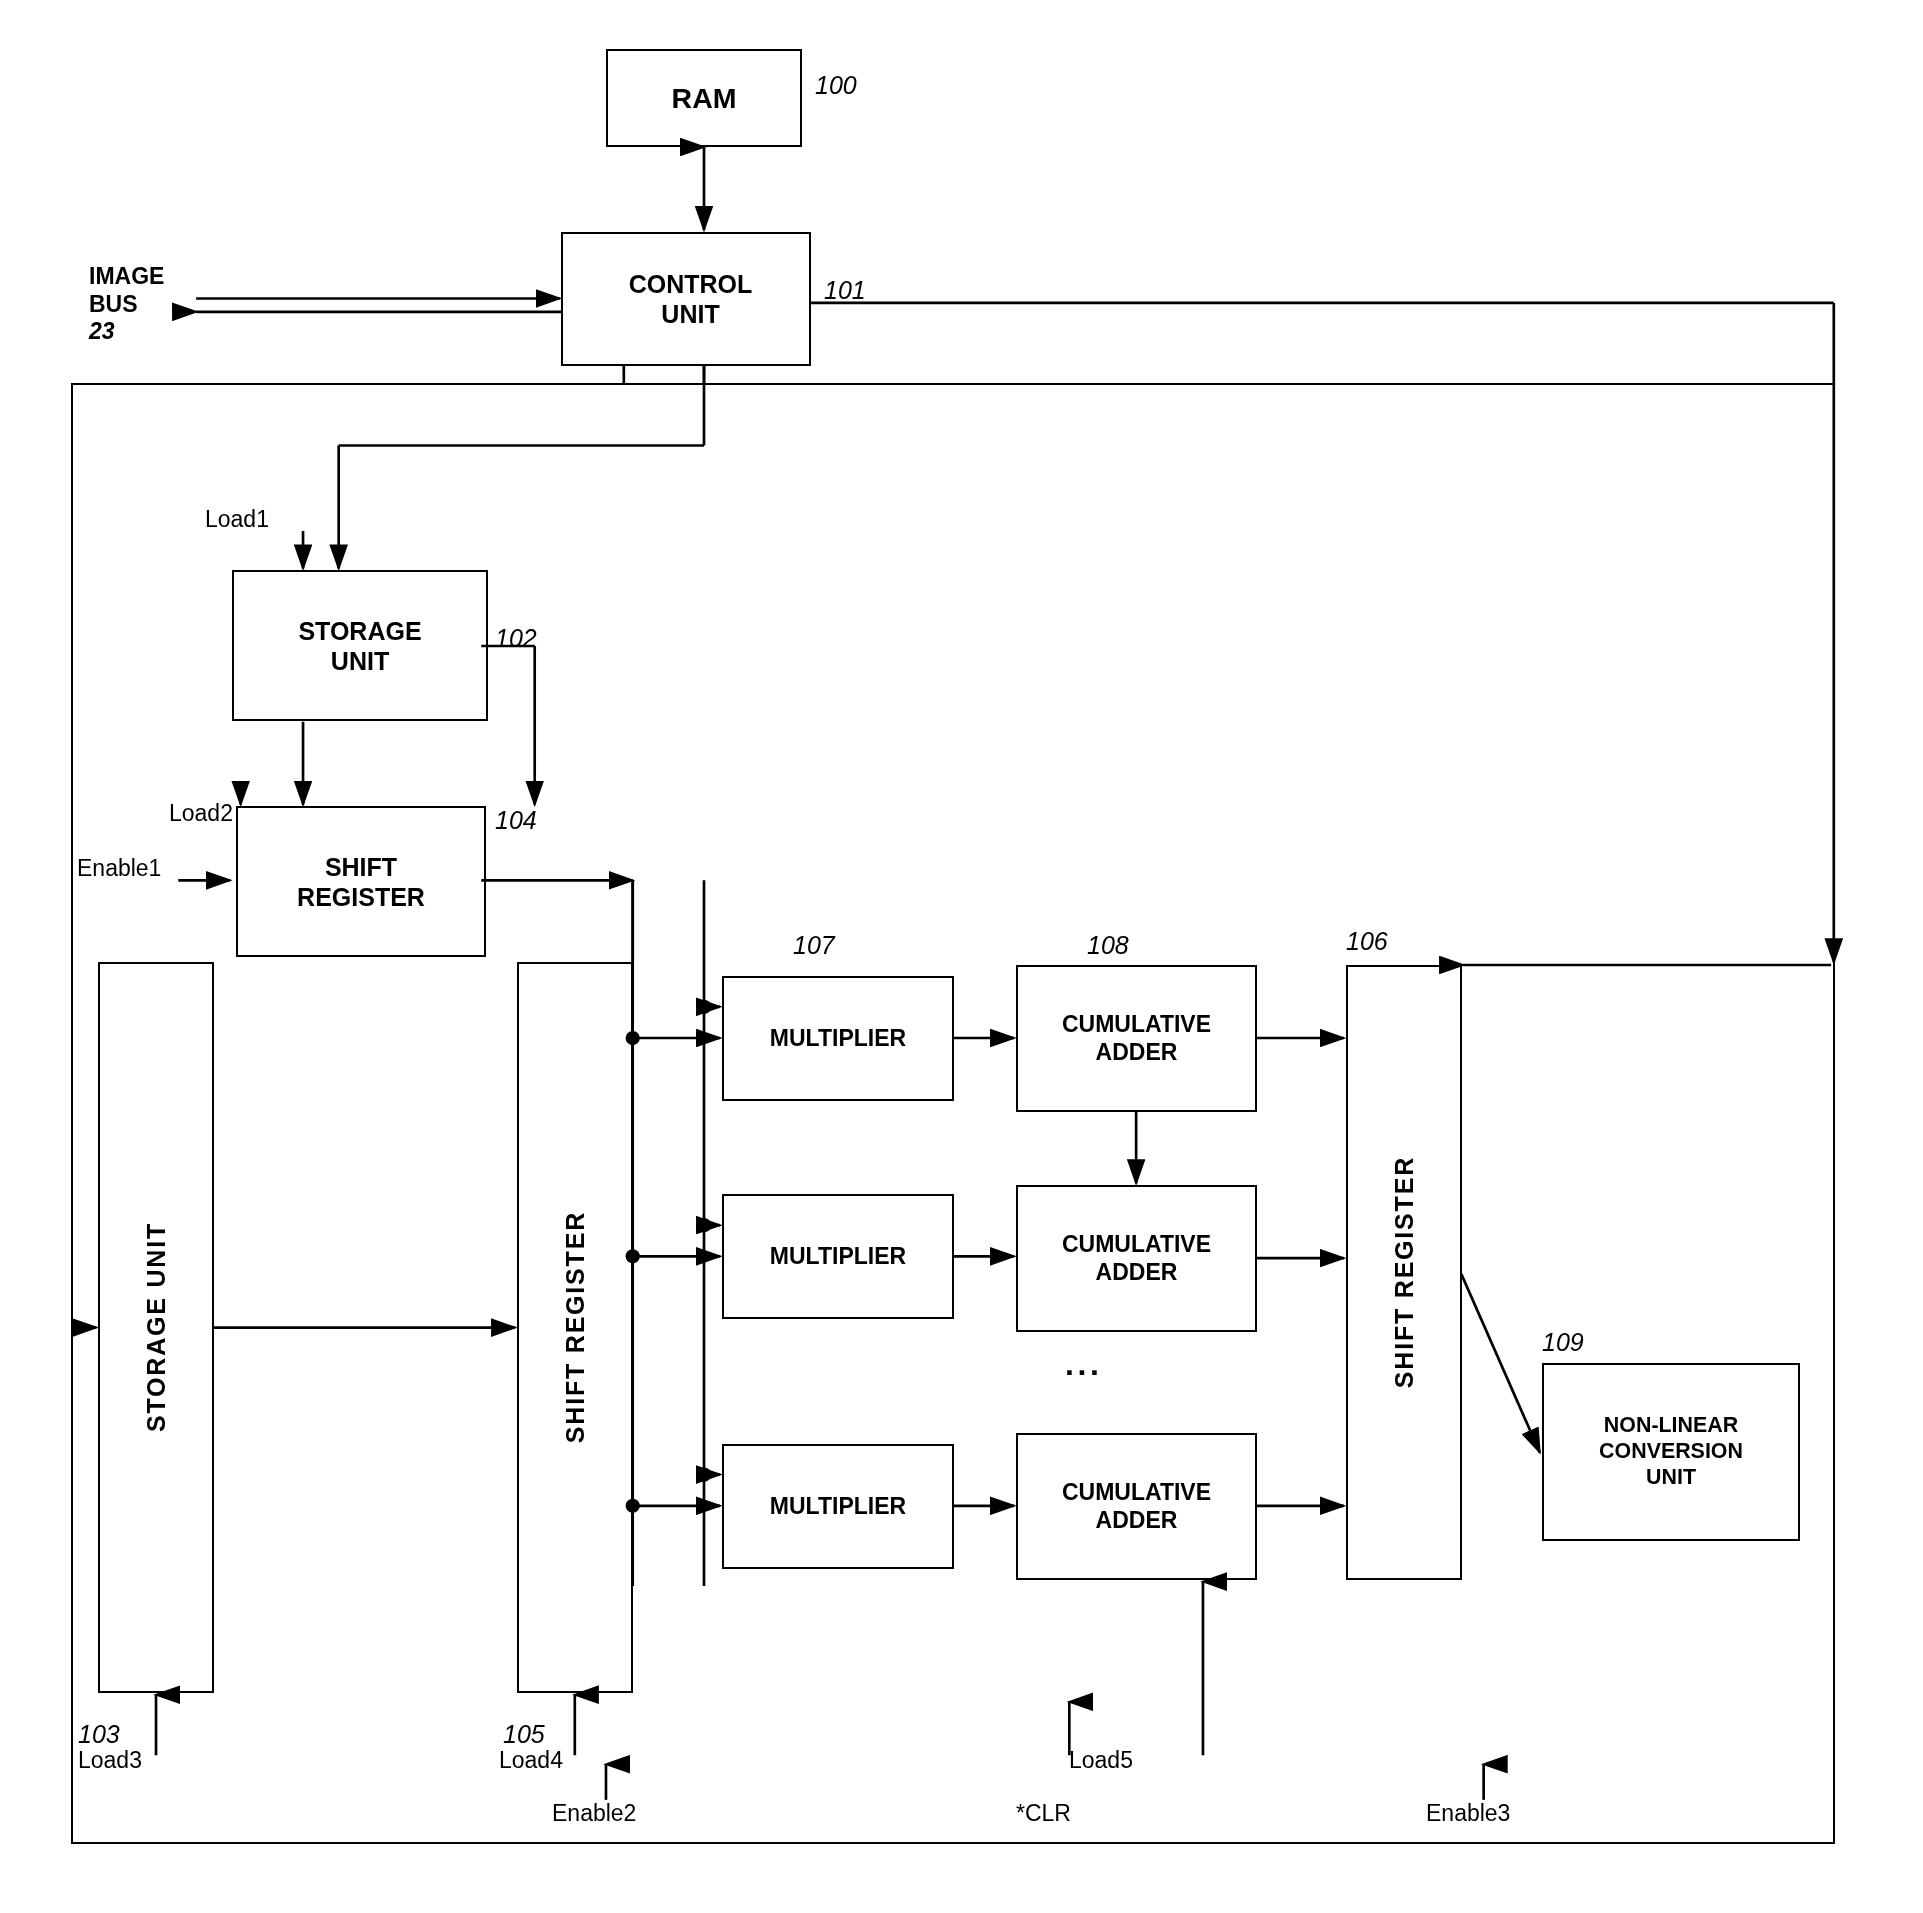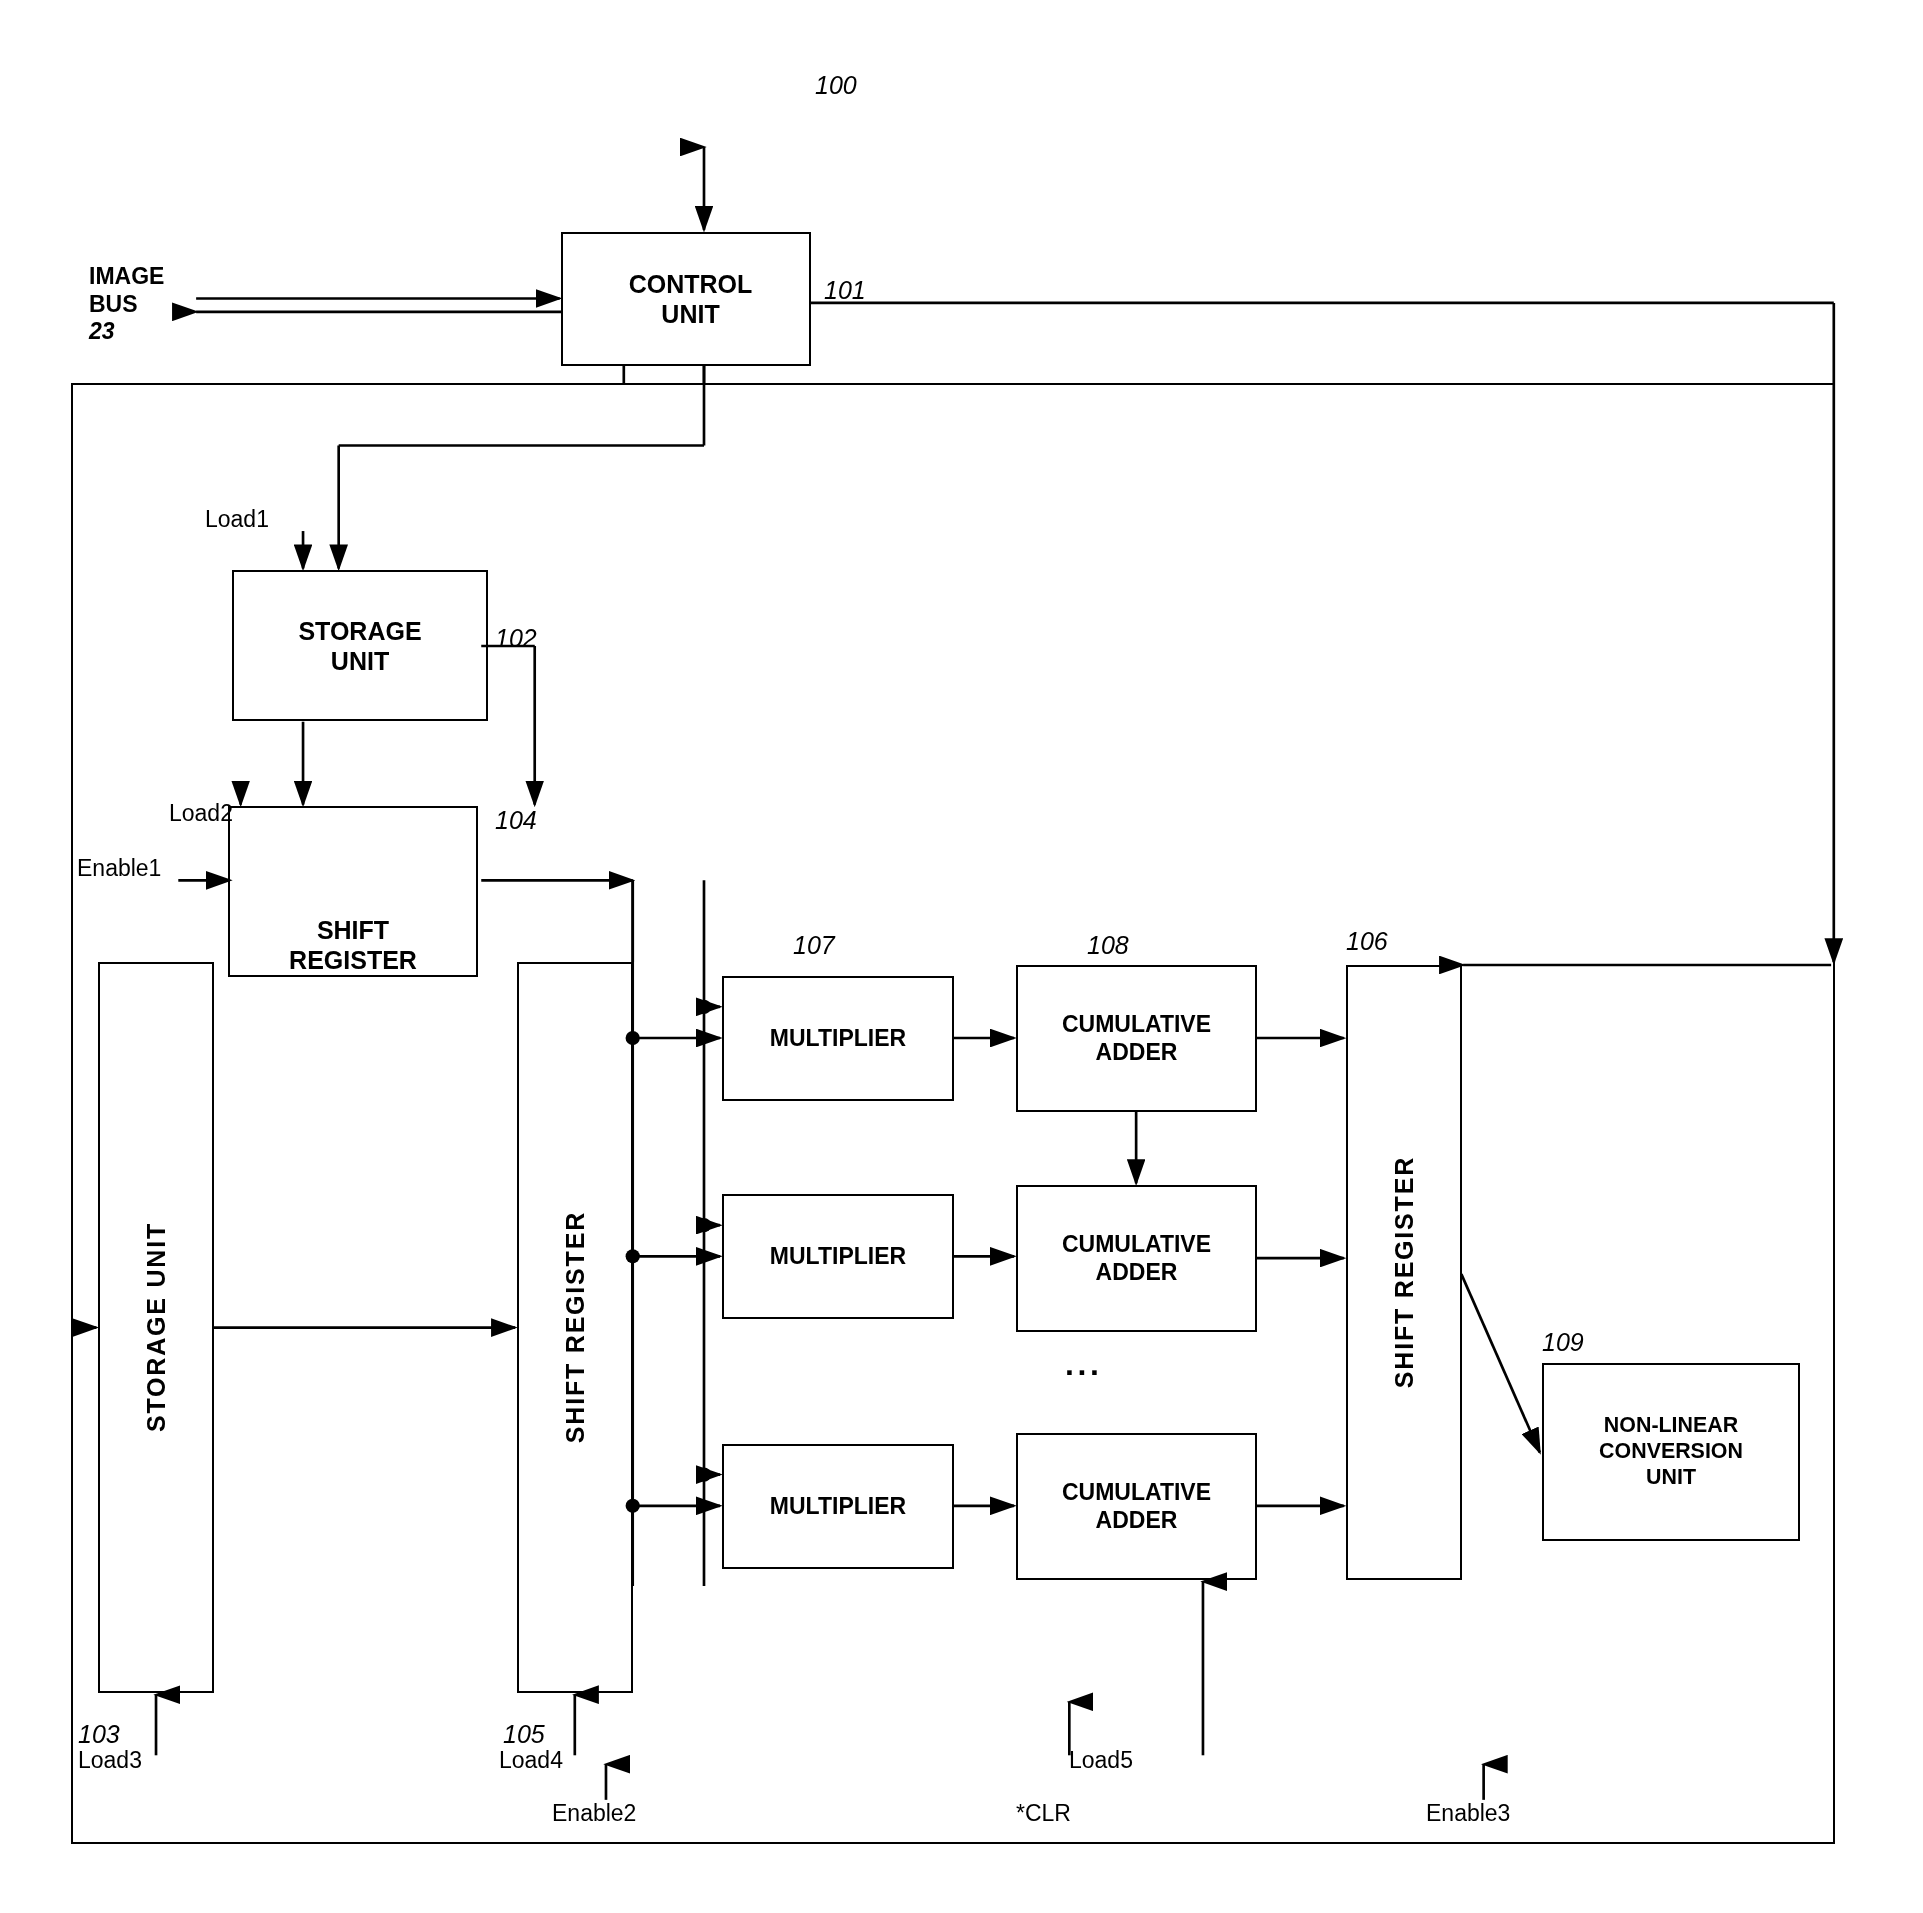--- a/index.html
+++ b/index.html
@@ -73,39 +73,42 @@
       letter-spacing: 1.8px;
     }
   </style>
 </head>
 <body>
 
 <div class="diagram">
 
   <div class="outer-border" style="left:71px; top:383px; width:1764px; height:1461px;"></div>
 
+  <div class="box" style="left:606px; top:49px; width:196px; height:98px; font-size:28.5px;">
+    <span>RAM</span>
+  </div>
 
   <div class="label" style="left:815px; top:71px;">100</div>
 
   <div class="box" style="left:561px; top:232px; width:250px; height:134px;padding-left:9px;">
     <span>CONTROL<br>UNIT</span>
   </div>
 
   <div class="label" style="left:824px; top:276px;">101</div>
 
   <div class="text-label" style="left:89px; top:263px; font-weight:bold; font-size:23px; line-height:1.2;">
     IMAGE<br>BUS<br><span style="font-style:italic;">23</span>
   </div>
 
   <div class="box" style="left:232px; top:570px; width:256px; height:151px;">
     <span>STORAGE<br>UNIT</span>
   </div>
   <div class="label" style="left:495px; top:624px;">102</div>
 
-  <div class="box" style="left:228px; top:806px; width:250px; height:171px;align-items:flex-end;">
+  <div class="box" style="left:236px; top:806px; width:250px; height:151px;">
     <span>SHIFT<br>REGISTER</span>
   </div>
   <div class="label" style="left:495px; top:806px;">104</div>
 
   <div class="vertical-box" style="left:98px; top:962px; width:116px; height:731px;">
     <span class="vertical-text">STORAGE UNIT</span>
   </div>
   <div class="label" style="left:78px; top:1720px; font-style:italic; font-size:25px;">103</div>
 
   <div class="vertical-box" style="left:517px; top:962px; width:116px; height:731px;">

